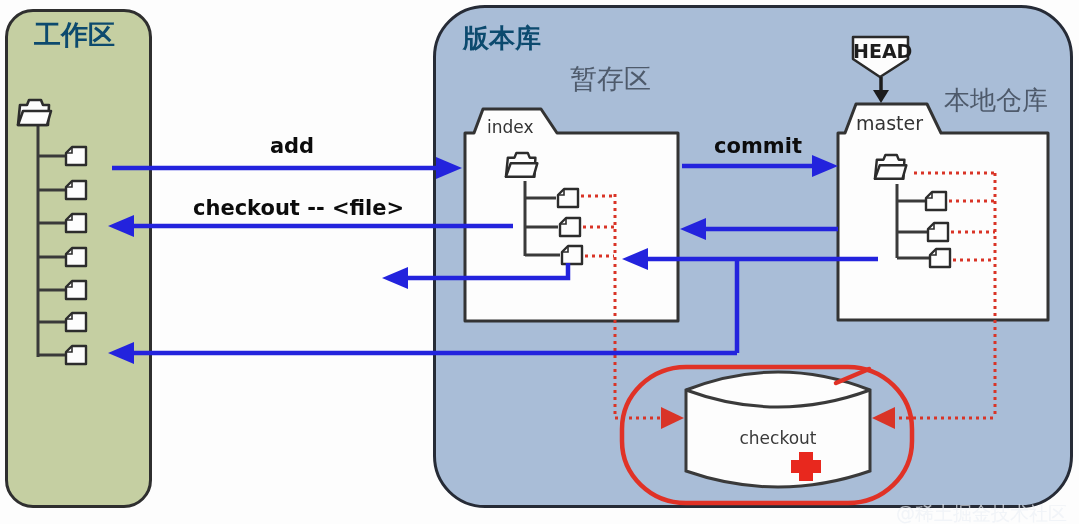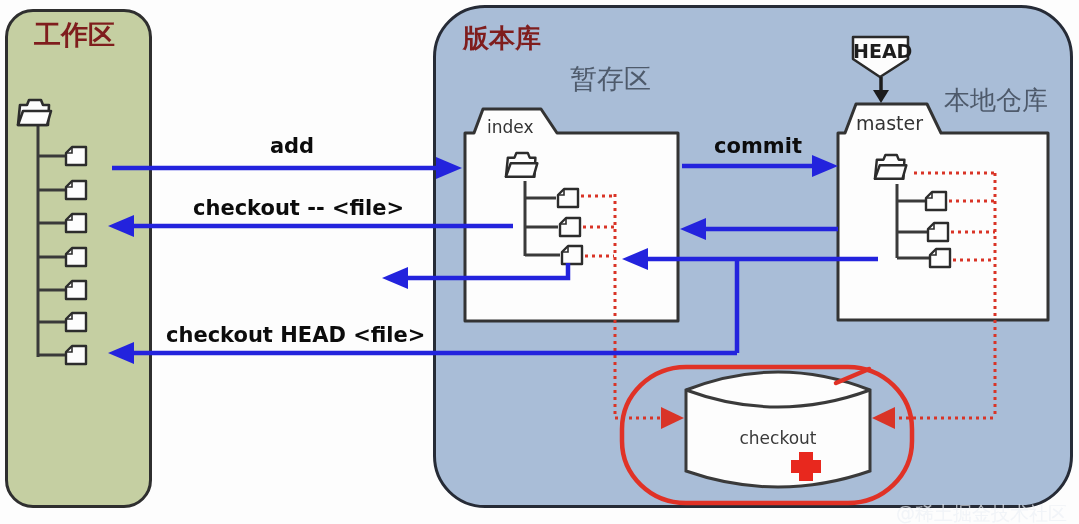--- a/index.html
+++ b/index.html
@@ -5,21 +5,21 @@
   html,body{margin:0;padding:0;background:#ffffff;}
   .stage{position:relative;width:1079px;height:524px;background:#fdfdfd;overflow:hidden;
          font-family:"DejaVu Sans","Liberation Sans",sans-serif;}
   .panel{position:absolute;box-sizing:border-box;}
   .panel-workspace{left:5px;top:9px;width:147px;height:499px;background:#c5cfa2;
                    border:3px solid #2f2f2f;border-radius:28px;}
   .panel-repo{left:433px;top:5px;width:640px;height:503px;background:#a9bdd7;
               border:3.5px solid #262b36;border-radius:52px;}
   svg.diagram{position:absolute;left:0;top:0;z-index:5;pointer-events:none;}
   .label{position:absolute;z-index:10;white-space:nowrap;line-height:1.1;}
-  .cn-bold{font-weight:bold;font-size:26px;color:#7f1d1d;}
+  .cn-bold{font-weight:bold;font-size:26px;color:#0c4a6e;}
   .cn-gray{font-size:27px;color:#4e5a6b;}
   .cmd{font-weight:bold;font-size:21px;color:#0c0c0c;letter-spacing:0px;}
   .center{text-align:center;}
   .tab-label{color:#333333;margin-top:8px;}
   .x-mark{color:#ff1f14;font-weight:bold;font-size:22px;}
   .watermark{font-size:19px;color:rgba(236,240,245,0.72);z-index:12;margin-top:20px;}
 </style>
 </head>
 <body>
 
@@ -165,17 +165,16 @@
   <div class="label cn-gray" style="left:552px;top:64px;margin-left:18px;">暂存区</div>
   <div class="label cn-gray" style="left:944px;top:86px;font-size:26px;">本地仓库</div>
 
   <div class="label tab-label" style="left:487px;top:110px;font-size:17px;">index</div>
   <div class="label tab-label" style="left:856px;top:105px;font-size:19px;">master</div>
   <div class="label center" style="left:853px;top:41px;width:56px;font-size:19px;font-weight:600;color:#1d1d1d;">HEAD</div>
   <div class="label center" style="left:726px;top:429px;width:104px;font-size:17px;color:#3a3a3a;">checkout</div>
 
   <div class="label cmd center" style="left:250px;top:135px;width:84px;">add</div>
   <div class="label cmd" style="left:193px;top:197px;text-align:center;">checkout -- &lt;file&gt;</div>
-  <div class="label cmd" style="left:166px;top:324px;">checkout HEAD &lt;file&gt;</div>
   <div class="label cmd center" style="left:710px;top:135px;width:96px;">commit</div>
 
   <div class="label watermark" style="left:896px;top:483px;">@稀土掘金技术社区</div>
 </div>
 
 </body></html>

